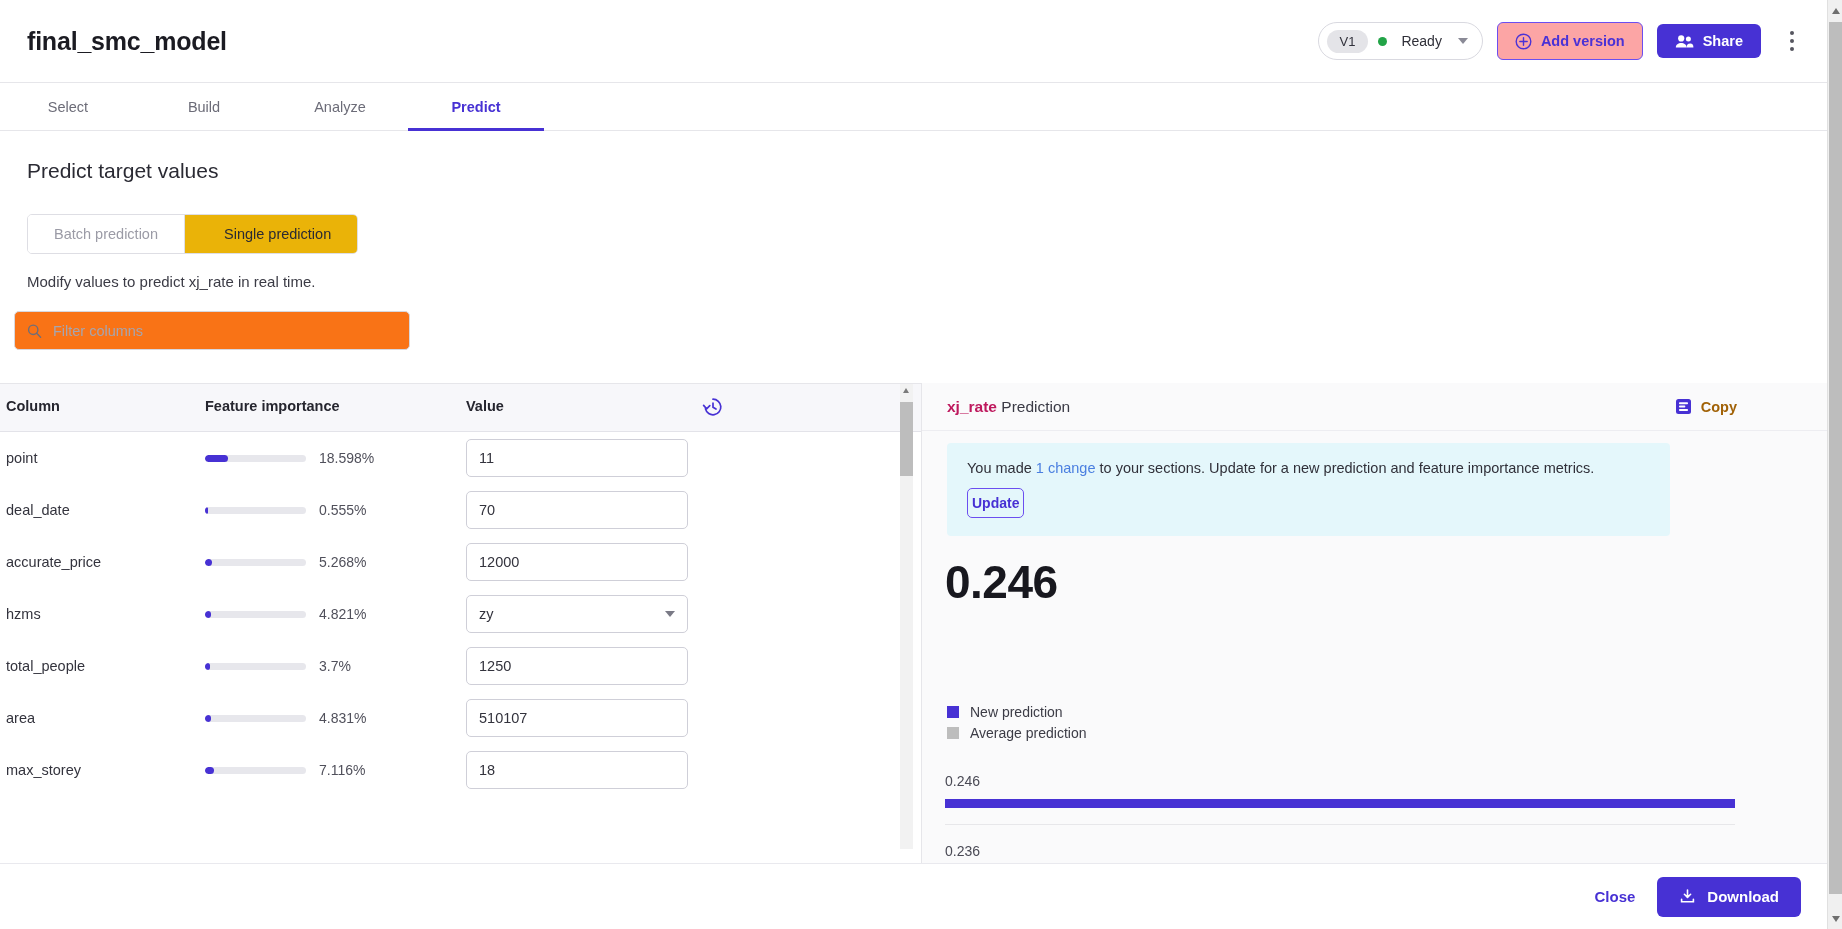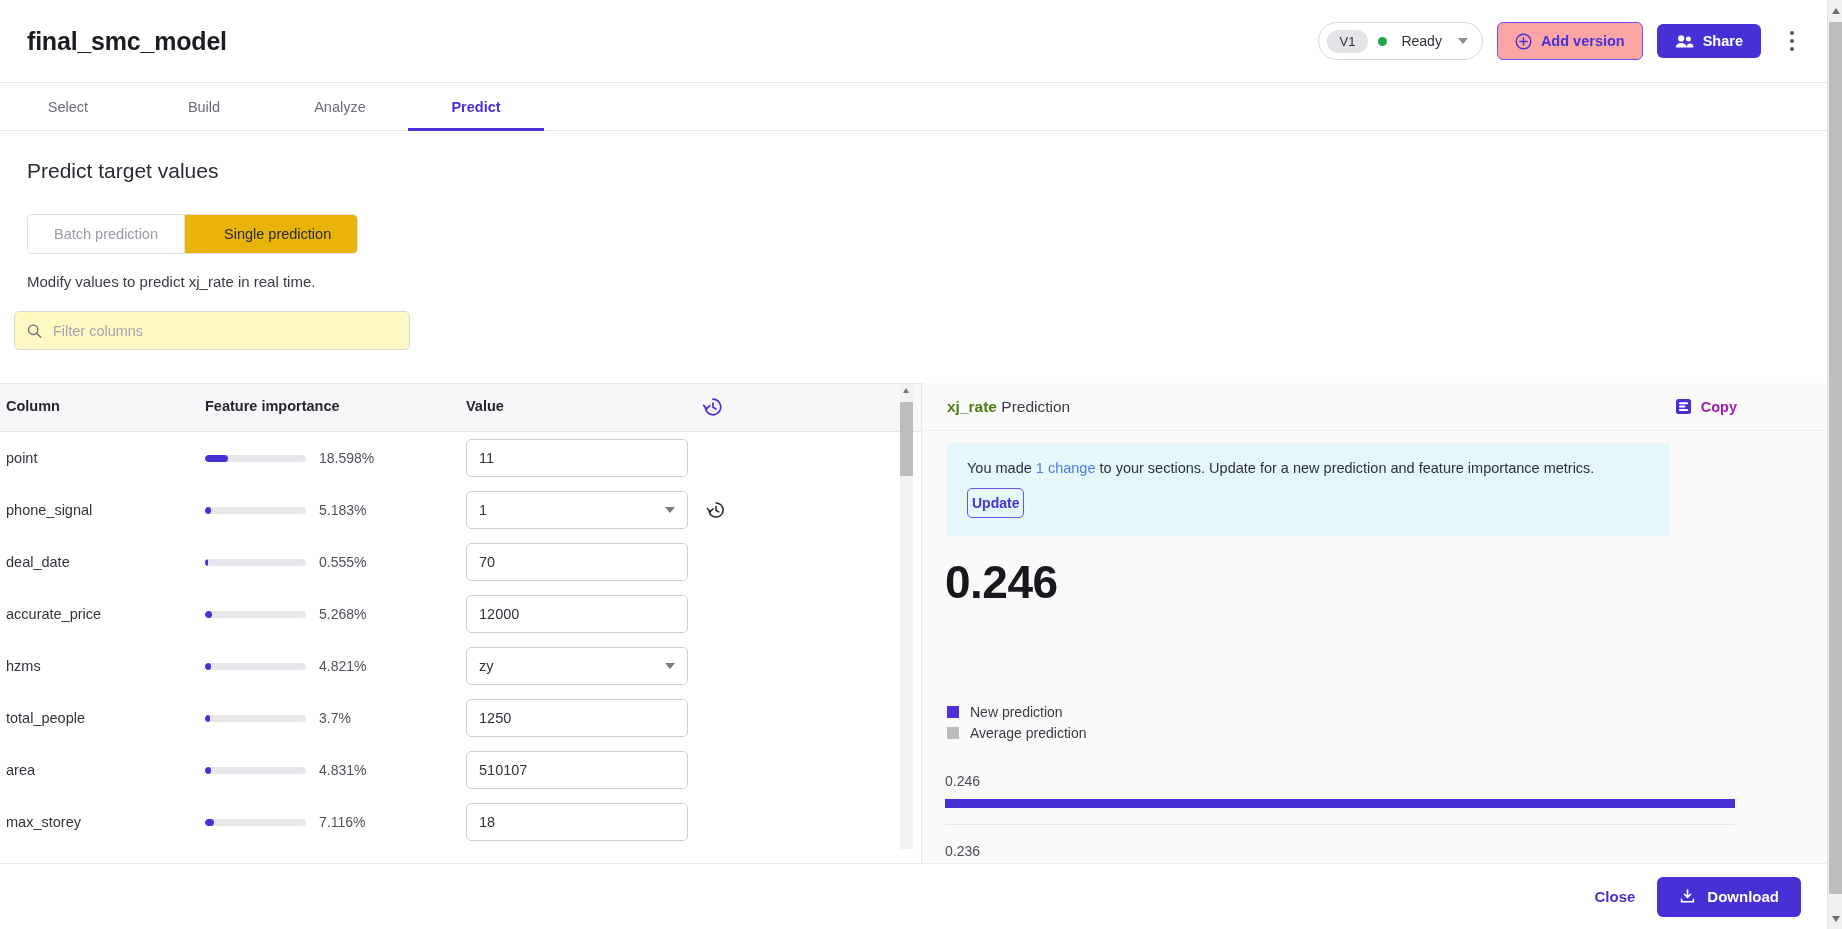--- a/index.html
+++ b/index.html
@@ -82,21 +82,21 @@
     display:flex;align-items:center;justify-content:center;
     padding: 0 26px; font-size:14.5px; color:#9b9ba6; cursor:pointer; background:#fff;
   }
   .seg-item.active { background:#eab308; color:#2a2a33; font-weight:400;padding-left:39px; }
   .seg-item + .seg-item { border-left:1px solid #dedee4; }
 
   .sub-note { position:absolute; left:27px; top:142px; font-size:15px; color:#3b3b45; }
 
   .search-box {
     position:absolute; left:14px; top:180px; width:396px; height:39px;
-    border:1px solid #d7d7de; border-radius:5px; background:#fef9c3;
+    border:1px solid #d7d7de; border-radius:5px; background:#f97316;
     display:flex; align-items:center; padding: 0 12px; gap:11px;
   }
   .search-input {
     border:none; outline:none; font-size:14.5px; color:#33333d; width:100%;
     font-family:"Liberation Sans", sans-serif; background:transparent;
   }
   .search-input::placeholder { color:#a5a5b0; }
 
   
   .table-wrap {
@@ -153,22 +153,22 @@
   
   .right-panel {
     position:absolute; left:921px; top:252px; width:906px; height:513px;
     background:#fafafb; border-left:1px solid #e6e6ea;
   }
   .rp-head {
     height:48px; background:#fafafb; display:flex; align-items:center;
     justify-content:space-between; padding: 0 16px 0 25px; border-bottom:1px solid #ededf1;
   }
   .rp-title { font-size:15.5px; color:#3a3a45; }
-  .rp-title b { font-weight:700; color:#4d7c0f; }
-  .copy-btn { display:flex; align-items:center; gap:9px; color:#a21caf; font-size:14.5px; font-weight:700; cursor:pointer; padding-right:74px;}
+  .rp-title b { font-weight:700; color:#be185d; }
+  .copy-btn { display:flex; align-items:center; gap:9px; color:#a16207; font-size:14.5px; font-weight:700; cursor:pointer; padding-right:74px;}
 
   .alert {
     position:absolute; left:25px; top:60px; width:723px; height:93px;
     background:#e4f7fb; border-radius:4px; padding: 17px 20px;
   }
   .alert-text { font-size:14.5px; color:#303039; }
   .alert-text a { color:#4a7fe0; text-decoration:none; cursor:pointer; }
   .update-btn {
     margin-top:12px; display:inline-flex; align-items:center; justify-content:center;
     height:30px; padding:0 4px; border:1.5px solid #6b4ef0; border-radius:5px;
@@ -321,40 +321,20 @@
               <div class="fi-track">
                 <div class="fi-fill" style="width:22.9px"></div>
               </div>
               <div class="fi-pct">18.598%</div>
             </div>
             <div class="val-field">
               <span>11</span>
             </div>
           </div>
           <div class="row">
-            <div class="col-name">phone_signal</div>
-            <div class="fi-wrap">
-              <div class="fi-track">
-                <div class="fi-fill" style="width:6.4px"></div>
-              </div>
-              <div class="fi-pct">5.183%</div>
-            </div>
-            <div class="val-field select">
-              <span>1</span>
-              <span class="sel-caret"></span>
-            </div>
-            <div class="row-history">
-              <svg width="20" height="20" viewBox="0 0 22 22">
-                <path d="M11 3.2a7.8 7.8 0 1 1-7.55 9.7" fill="none" stroke="#2a2a32" stroke-width="1.7" stroke-linecap="round"></path>
-                <path d="M7.8 9.7L4.6 12.8L1.6 9.4" fill="none" stroke="#2a2a32" stroke-width="1.7" stroke-linecap="round" stroke-linejoin="round"></path>
-                <path d="M11 7.2v4.1l3 1.8" fill="none" stroke="#2a2a32" stroke-width="1.7" stroke-linecap="round"></path>
-              </svg>
-            </div>
-          </div>
-          <div class="row">
             <div class="col-name">deal_date</div>
             <div class="fi-wrap">
               <div class="fi-track">
                 <div class="fi-fill" style="width:3.0px"></div>
               </div>
               <div class="fi-pct">0.555%</div>
             </div>
             <div class="val-field">
               <span>70</span>
             </div>

